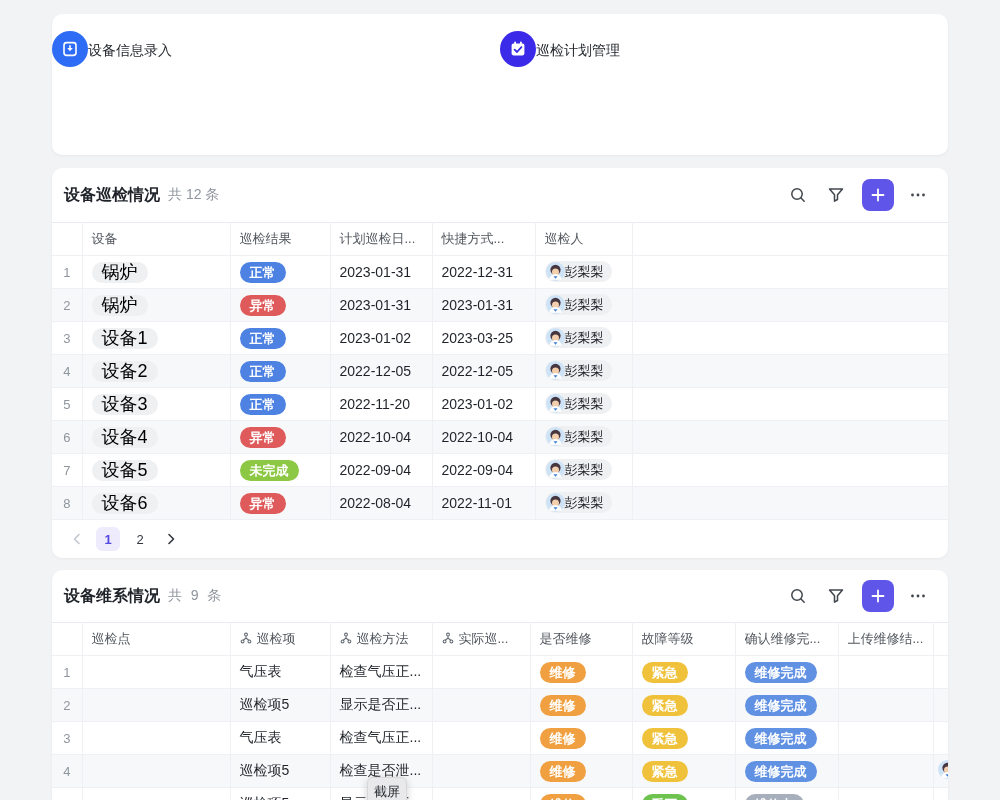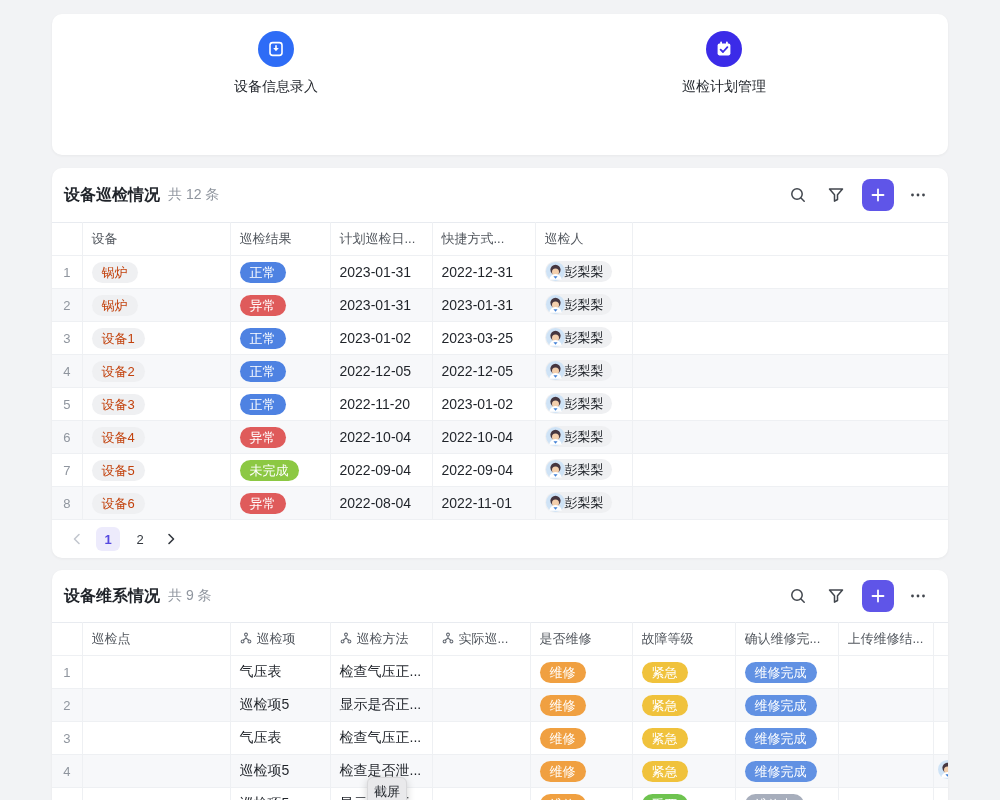--- a/index.html
+++ b/index.html
@@ -12,46 +12,46 @@
   }
   .card {
     position:absolute; left:52px; width:896px;
     background:#ffffff; border-radius:10px;
     box-shadow:0 1px 3px rgba(31,35,41,.05);
   }
   
   #card-shortcuts { top:14px; height:141px; }
   .sc-title { padding:14px 12px 12px 12px; font-size:16px; font-weight:700; border-bottom:1px solid #eff0f2; }
   .shortcut-row { display:flex; padding-top:17px; }
-  .shortcut { flex:1; display:flex; flex-direction:column; align-items:center; cursor:pointer; }
+  .shortcut { flex:1; display:flex; flex-direction:row; align-items:flex-start; cursor:pointer; }
   .sc-circle { width:36px; height:36px; border-radius:50%; display:flex; align-items:center; justify-content:center; }
   .sc-label { margin-top:11px; font-size:14px; color:#1f2329; }
   
   #card-inspection { top:168px; height:390px; }
   #card-maintenance { top:570px; height:252px; }
   .card-header { display:flex; align-items:center; height:54px; padding:0 16px 0 12px; }
-  #card-maintenance .card-header { height:52px; }
+  #card-maintenance .card-header { height:52px;font-family:Liberation Mono, monospace; }
   .hdr-title { font-size:16px; font-weight:700; color:#1f2329; }
   .hdr-count { margin-left:8px; font-size:14px; color:#8f959e; }
   .spacer { flex:1; }
   .tool-btn { width:28px; height:28px; display:flex; align-items:center; justify-content:center; margin-left:10px; cursor:pointer; border-radius:6px; }
   .add-btn { width:32px; height:32px; border-radius:8px; background:#5f55e8; display:flex; align-items:center; justify-content:center; margin-left:12px; cursor:pointer; }
   .more-btn { margin-left:10px; }
   
   table { border-collapse:collapse; table-layout:fixed; width:896px; }
   th,td { border-right:1px solid #eef0f3; border-bottom:1px solid #eef0f3; padding:0 9px; height:33px; white-space:nowrap; overflow:hidden; }
   th { border-top:1px solid #e8ebf0; font-weight:400; color:#51565d; font-size:13px; text-align:left; }
   th:last-child, td:last-child { border-right:none; }
   td { font-size:14px; color:#1f2329; }
   td.num, th.num { color:#8f959e; font-size:13px; text-align:center; padding:0; }
   tbody tr:nth-child(even) { background:#f7f8fa; }
   .th-inner { display:flex; align-items:center; gap:5px; overflow:hidden; }
   
-  .opt-pill { display:inline-block; max-width:100%; padding:1px 10px; border-radius:11px; background:#eff0f2; font-size:13px; line-height:19px; color:#c2410c; }
-  .status-pill { display:inline-block; padding:1px 10px; border-radius:11px; font-size:13px; line-height:19px; color:#fff; font-weight:400; }
+  .opt-pill { display:inline-block; max-width:100%; padding:1px 10px; border-radius:11px; background:#eff0f2; font-size:18px; line-height:19px; color:#000000; }
+  .status-pill { display:inline-block; padding:1px 10px; border-radius:11px; font-size:13px; line-height:19px; color:#fff; font-weight:700; }
   .person-pill { display:inline-flex; align-items:center; background:#eff0f2; border-radius:11px; padding:1px 8px 1px 1px; font-size:13px; line-height:19px; }
   .avatar { display:inline-flex; }
   
   .pagination { display:flex; align-items:center; height:38px; padding-left:14px; gap:8px; }
   .page-btn { width:22px; height:22px; display:flex; align-items:center; justify-content:center; cursor:pointer; }
   .page-num { min-width:24px; height:24px; border-radius:6px; display:flex; align-items:center; justify-content:center; font-size:13px; color:#33383f; cursor:pointer; }
   .page-num.active { background:#edebfc; color:#5548e0; font-weight:700; }
   
   #screenshot-tooltip {
     position:absolute; left:367px; top:777px; width:40px; height:32px;

